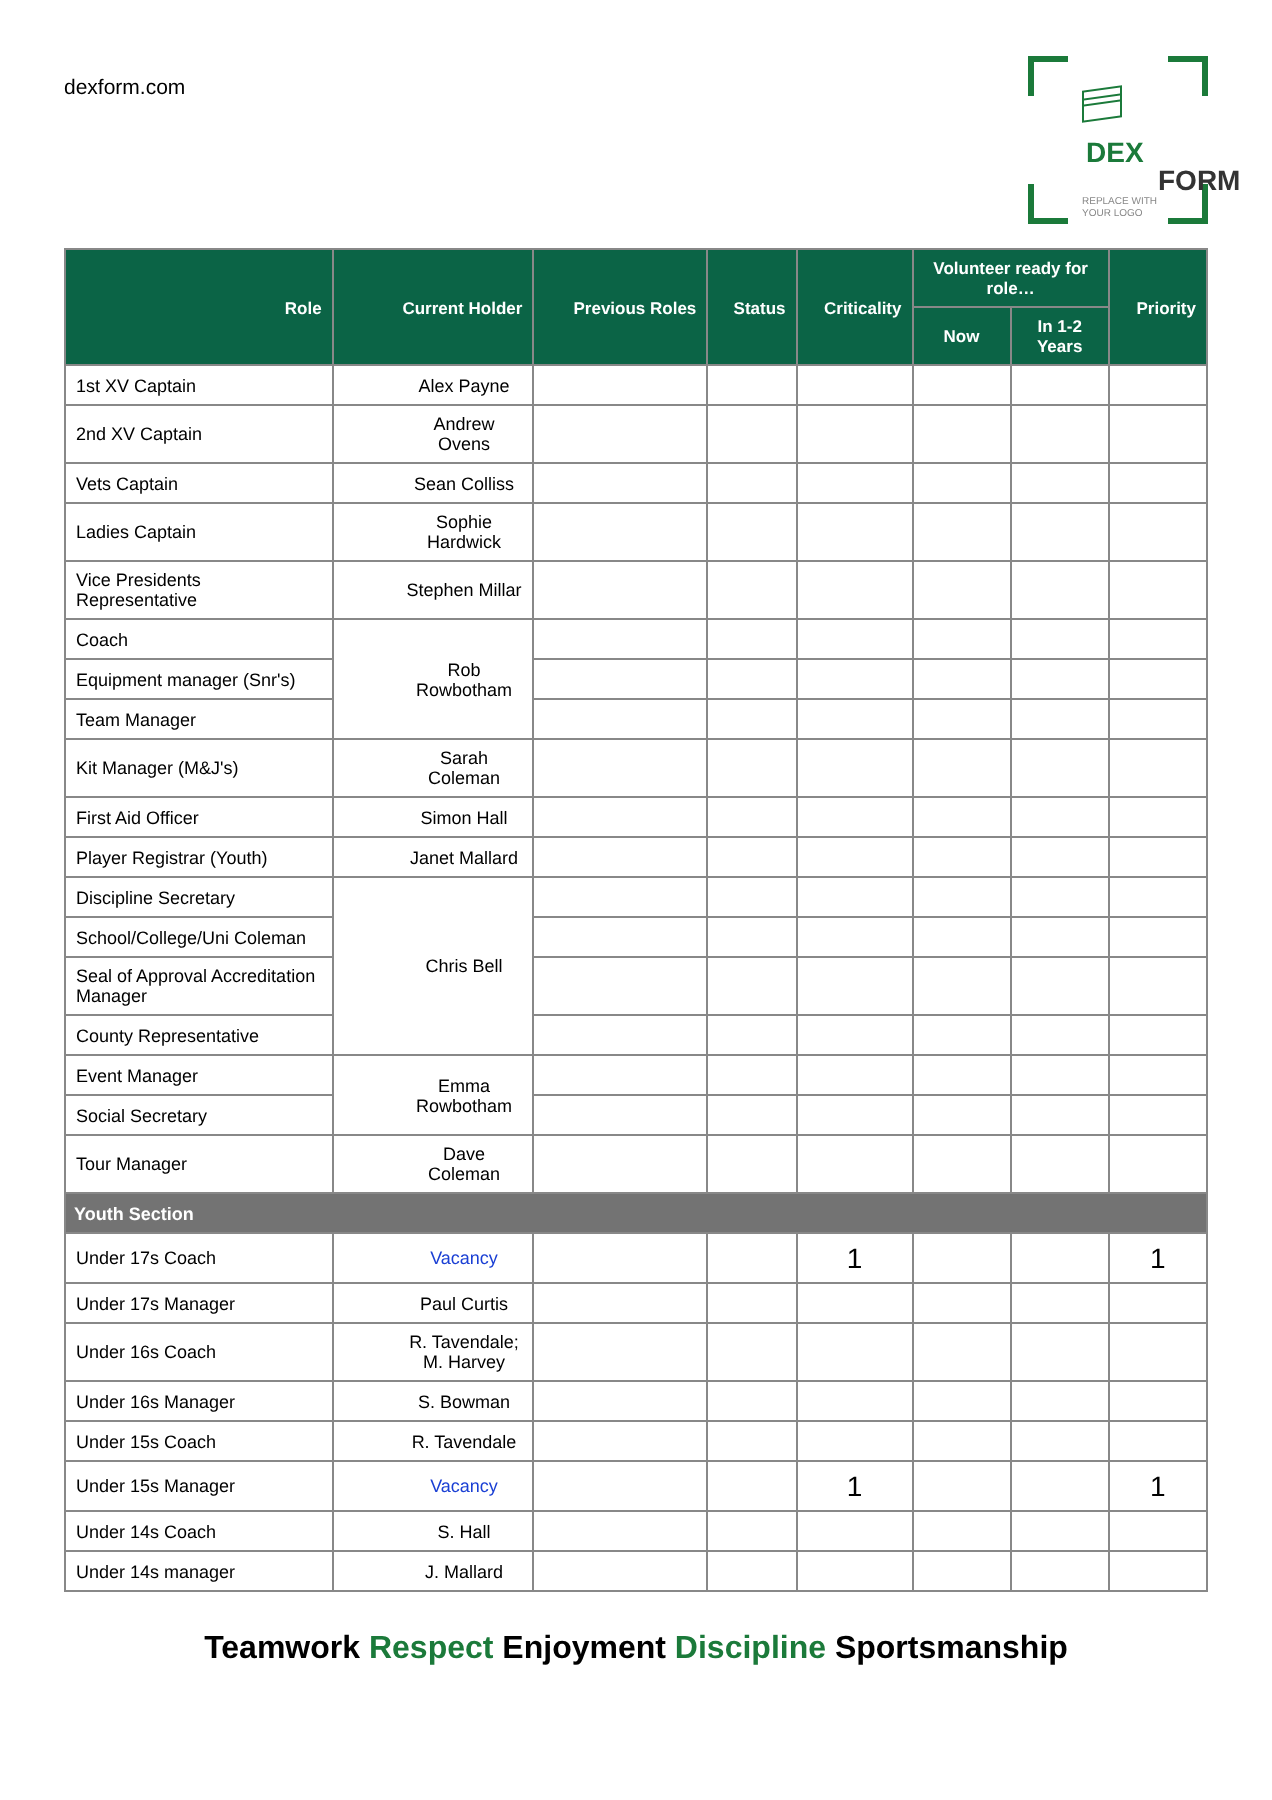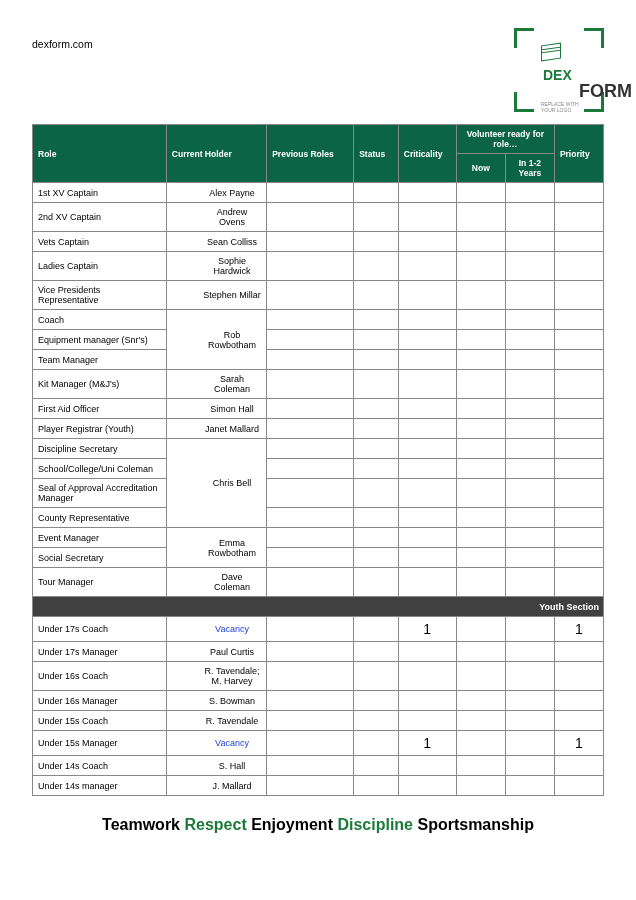--- a/index.html
+++ b/index.html
@@ -15,45 +15,45 @@
   .logo-corner.tl { top: 0; left: 0; border-right: none; border-bottom: none; }
   .logo-corner.tr { top: 0; right: 0; border-left: none; border-bottom: none; }
   .logo-corner.bl { bottom: 0; left: 0; border-right: none; border-top: none; }
   .logo-corner.br { bottom: 0; right: 0; border-left: none; border-top: none; }
   .logo-inner { position: absolute; top: 18px; left: 27px; right: 12px; text-align: left; }
   .logo-stack { width: 20px; height: 16px; border: 1px solid #1b7a3a; transform: skewY(-8deg); margin-bottom: 2px; display:inline-block; position:relative; top:-2px; }
   .logo-stack::before{content:'';position:absolute;top:3px;left:0;right:0;border-top:1px solid #1b7a3a;}
   .logo-stack::after{content:'';position:absolute;top:6px;left:0;right:0;border-top:1px solid #1b7a3a;}
   .logo-text { display: inline-block; vertical-align: middle; margin-left:2px; }
   .logo-dex { font-size: 14px; font-weight: bold; color: #1b7a3a; line-height: 1; }
-  .logo-form { font-size: 18px; font-weight: bold; color: #333; line-height: 1; padding-left: 36px; }
+  .logo-form { font-size: 14px; font-weight: bold; color: #333; line-height: 1; padding-left: 36px; }
   .logo-sub { font-size: 5px; color: #888; margin-top: 1px; }
 
   table { border-collapse: collapse; width: 100%; font-size: 9px; }
-  th { background: #0b6446; color: #fff; font-weight: bold; text-align: left; padding: 4px 5px; border: 1px solid #888; font-size: 8.5px; vertical-align: middle; }
+  th { background: #0b6446; color: #fff; font-weight: bold; text-align: right; padding: 4px 5px; border: 1px solid #888; font-size: 8.5px; vertical-align: middle; }
   td { border: 1px solid #888; padding: 4px 5px; vertical-align: middle; height: 20px; }
   td.role-col { width: 120px; text-align: left; }
   td.holder-col { width: 82px; text-align: center; padding-left: 36px; }
   td.prev-col { width: 78px; }
   td.status-col { width: 40px; }
   td.crit-col { width: 52px; text-align: center; font-size: 14px; }
   td.now-col { width: 44px; }
   td.years-col { width: 44px; }
   td.prio-col { width: 44px; text-align: center; font-size: 14px; }
   
   th.role-col{width:120px;}
   th.holder-col{width:82px;}
   th.prev-col{width:78px;}
   th.status-col{width:40px;}
   th.crit-col{width:52px;}
   th.now-col{width:44px; text-align:center;}
   th.years-col{width:44px; text-align:center;}
   th.prio-col{width:44px;}
   
-  .section-row td { background: #404040; color: #fff; text-align: right; font-weight: bold; font-size: 9px; padding: 4px; }
+  .section-row td { background: #737373; color: #fff; text-align: left; font-weight: bold; font-size: 9px; padding: 4px; }
   .vacancy { color: #1a3fd4; }
   
   .motto { text-align: center; margin-top: 20px; font-size: 16px; font-weight: bold; }
   .motto .green { color: #1b7a3a; }
   .motto .black { color: #000; }
 </style>
 </head>
 <body>
 
 <div class="header">

